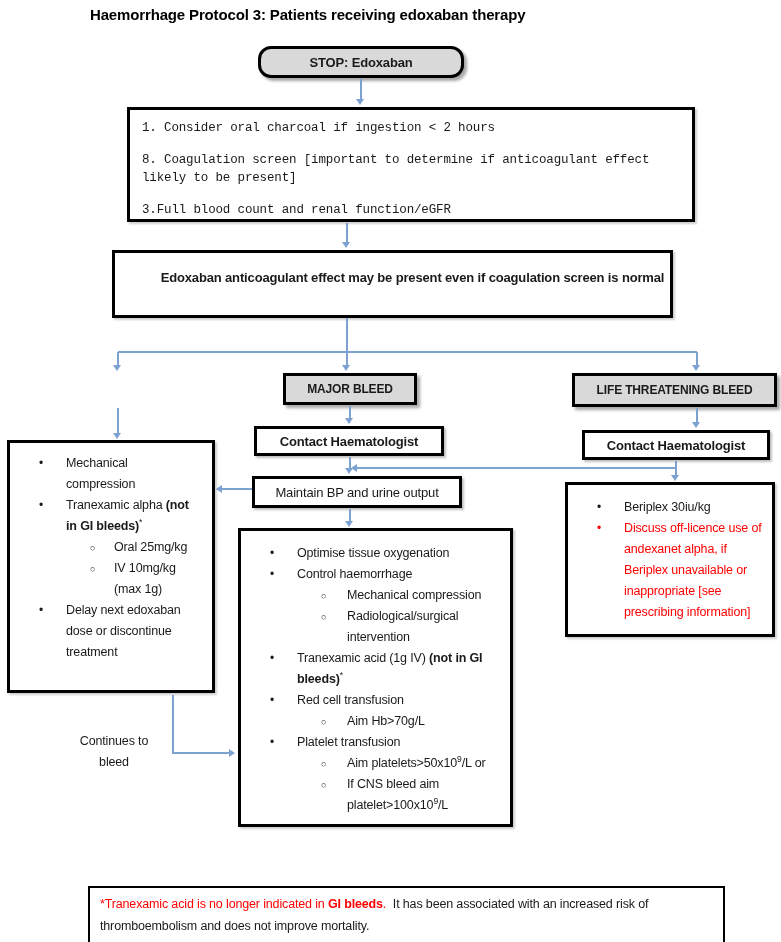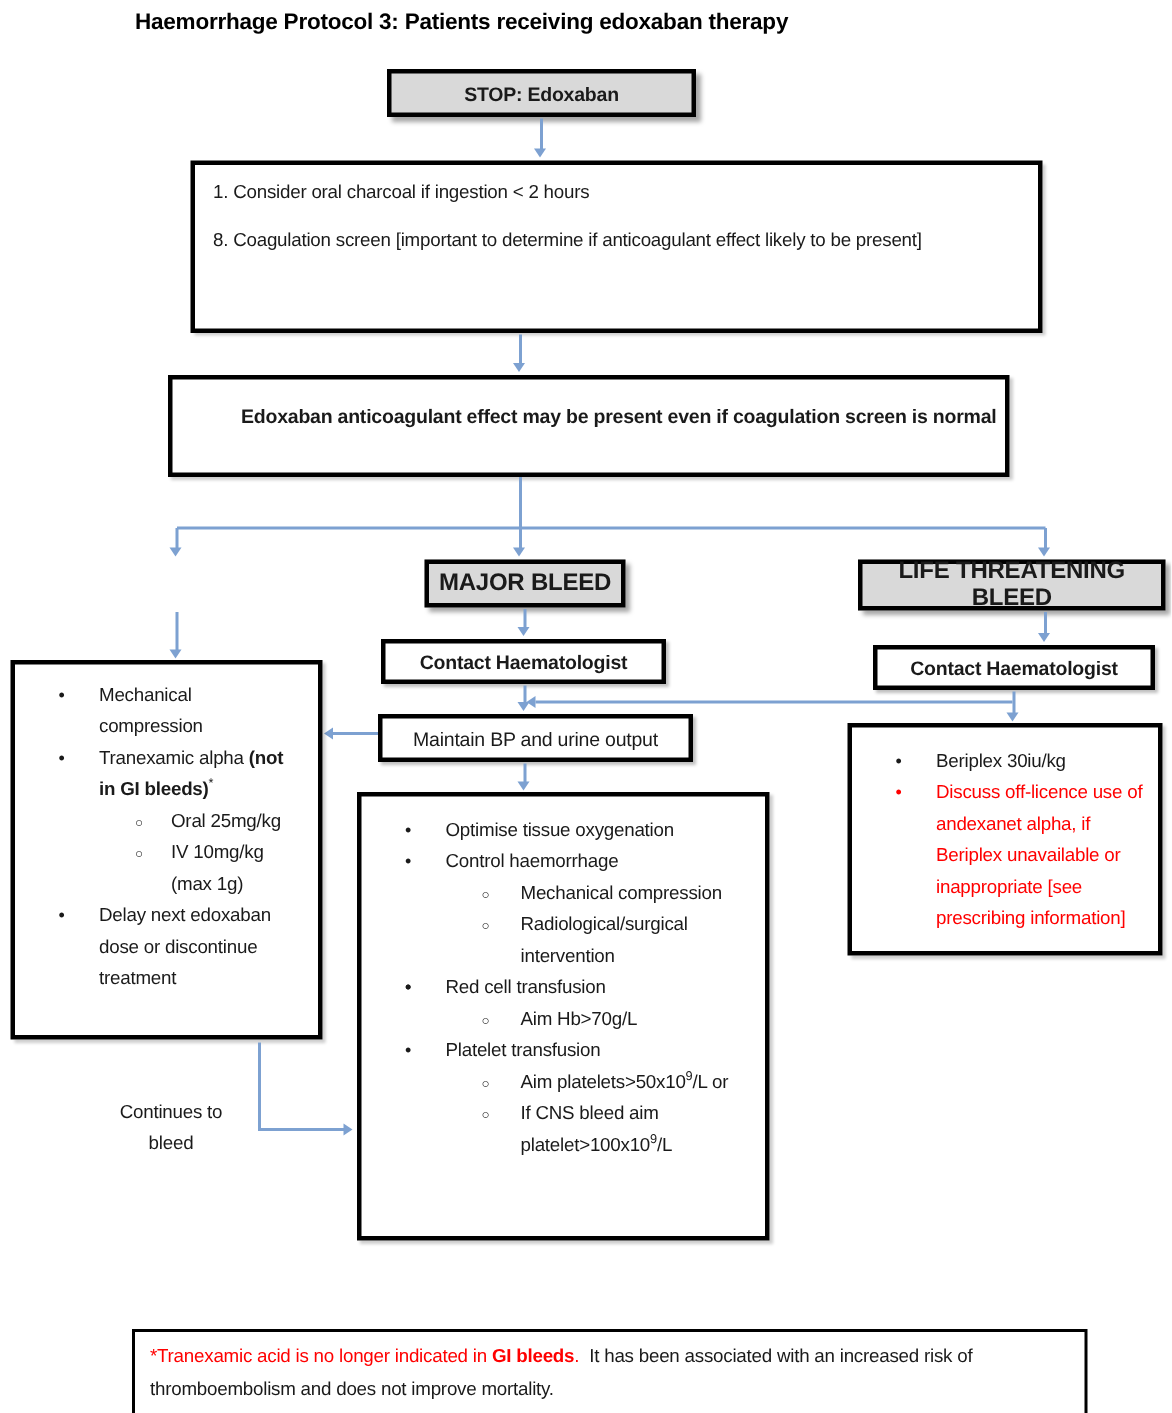--- a/index.html
+++ b/index.html
@@ -7,21 +7,21 @@
   #canvas{position:relative;width:781px;height:942px;background:#ffffff;overflow:hidden;}
 
   .abs{position:absolute;box-sizing:border-box;}
 
   .page-title{font-size:15px;font-weight:bold;color:#000;}
 
   .node{border:3px solid #000;background:#fff;display:flex;align-items:center;justify-content:center;
         text-align:center;font-size:13px;box-shadow:2px 2px 2px rgba(0,0,0,0.25);}
   .node.grey{background:#d9d9d9;box-shadow:3px 3px 3px rgba(0,0,0,0.35);}
   .node.bold{font-weight:bold;}
-  .node.caps{font-size:16px;}
+  .node.caps{font-size:12px;}
 
   .content-box{border:3px solid #000;background:#fff;box-shadow:2px 2px 2px rgba(0,0,0,0.2);}
 
   .steps{padding:9px 12px;font-size:12.5px;}
   .step-line{margin-bottom:14px;line-height:18px;}
 
   .warning-box{display:block;padding-top:17px;font-weight:bold;font-size:13px;text-align:center;}
 
   
   .blist{padding-top:10px;font-size:12.5px;line-height:21px;}
@@ -52,30 +52,31 @@
   .footnote{border:2px solid #000;padding:5px 10px;font-size:12.5px;line-height:22px;background:#fff;}
   .footnote .seg-wrap{white-space:pre-wrap;}
 </style>
 </head>
 <body>
 
 <div id="canvas">
 
   <div class="abs page-title" style="left:90px;top:6px;">Haemorrhage Protocol 3: Patients receiving edoxaban therapy</div>
 
-  <div class="abs node grey bold" style="left:258px;top:46px;width:206px;height:32px;">
+  <div class="abs node grey bold" style="left:258px;top:46px;width:206px;height:32px;border-radius:13px;">
     <span class="seg-wrap"><span class="b">STOP:</span><span> Edoxaban</span></span>
   </div>
 
   <div class="vl" style="left:360px;top:79px;height:21px;"></div>
   <div class="ah ah-d" style="left:356px;top:99px;"></div>
 
-  <div class="abs content-box steps" style="left:127px;top:107px;width:568px;height:115px;">
+  <div class="abs content-box steps" style="left:127px;top:107px;width:568px;height:115px;font-family:Liberation Mono, monospace;">
       <div class="step-line">1. Consider oral charcoal if ingestion &lt; 2 hours</div>
       <div class="step-line">8. Coagulation screen [important to determine if anticoagulant effect likely to be present]</div>
+      <div class="step-line">3.Full blood count and renal function/eGFR</div>
     </div>
 
   <div class="vl" style="left:346px;top:223px;height:20px;"></div>
   <div class="ah ah-d" style="left:342px;top:242px;"></div>
 
   <div class="abs content-box warning-box" style="left:112px;top:250px;width:561px;height:68px;padding-left:40px;">Edoxaban anticoagulant effect may be present even if coagulation screen is normal</div>
 
   <div class="vl" style="left:346px;top:318px;height:34px;"></div>
   <div class="hl" style="left:118px;top:351px;width:579px;"></div>
   <div class="vl" style="left:117px;top:352px;height:14px;"></div>
@@ -124,21 +125,21 @@
       <div class="bi l2"><span class="blt">○</span><span class="btx"><span>Oral 25mg/kg</span></span></div>
       <div class="bi l2"><span class="blt">○</span><span class="btx"><span>IV 10mg/kg (max 1g)</span></span></div>
       <div class="bi l1"><span class="blt">•</span><span class="btx"><span>Delay next edoxaban dose or discontinue treatment</span></span></div>
     </div>
 
   <div class="abs content-box blist midlist" style="left:238px;top:528px;width:275px;height:299px;padding-top:12px;">
       <div class="bi l1"><span class="blt">•</span><span class="btx"><span>Optimise tissue oxygenation</span></span></div>
       <div class="bi l1"><span class="blt">•</span><span class="btx"><span>Control haemorrhage</span></span></div>
       <div class="bi l2"><span class="blt">○</span><span class="btx"><span>Mechanical compression</span></span></div>
       <div class="bi l2"><span class="blt">○</span><span class="btx"><span>Radiological/surgical intervention</span></span></div>
-      <div class="bi l1"><span class="blt">•</span></div>
+      <div class="bi l1"><span class="blt">•</span><span class="btx"><span>Tranexamic acid (1g IV) </span><span class="b">(not in GI bleeds)</span><sup>*</sup></span></div>
       <div class="bi l1"><span class="blt">•</span><span class="btx"><span>Red cell transfusion</span></span></div>
       <div class="bi l2"><span class="blt">○</span><span class="btx"><span>Aim Hb&gt;70g/L</span></span></div>
       <div class="bi l1"><span class="blt">•</span><span class="btx"><span>Platelet transfusion</span></span></div>
       <div class="bi l2"><span class="blt">○</span><span class="btx"><span>Aim platelets&gt;50x10</span><sup>9</sup><span>/L or</span></span></div>
       <div class="bi l2"><span class="blt">○</span><span class="btx"><span>If CNS bleed aim platelet&gt;100x10</span><sup>9</sup><span>/L</span></span></div>
     </div>
 
   <div class="abs content-box blist rightlist" style="left:565px;top:482px;width:210px;height:155px;padding-top:12px;">
       <div class="bi l1"><span class="blt">•</span><span class="btx"><span>Beriplex 30iu/kg</span></span></div>
       <div class="bi l1 red"><span class="blt">•</span><span class="btx"><span>Discuss off-licence use of andexanet alpha, if Beriplex unavailable or inappropriate [see prescribing information]</span></span></div>

